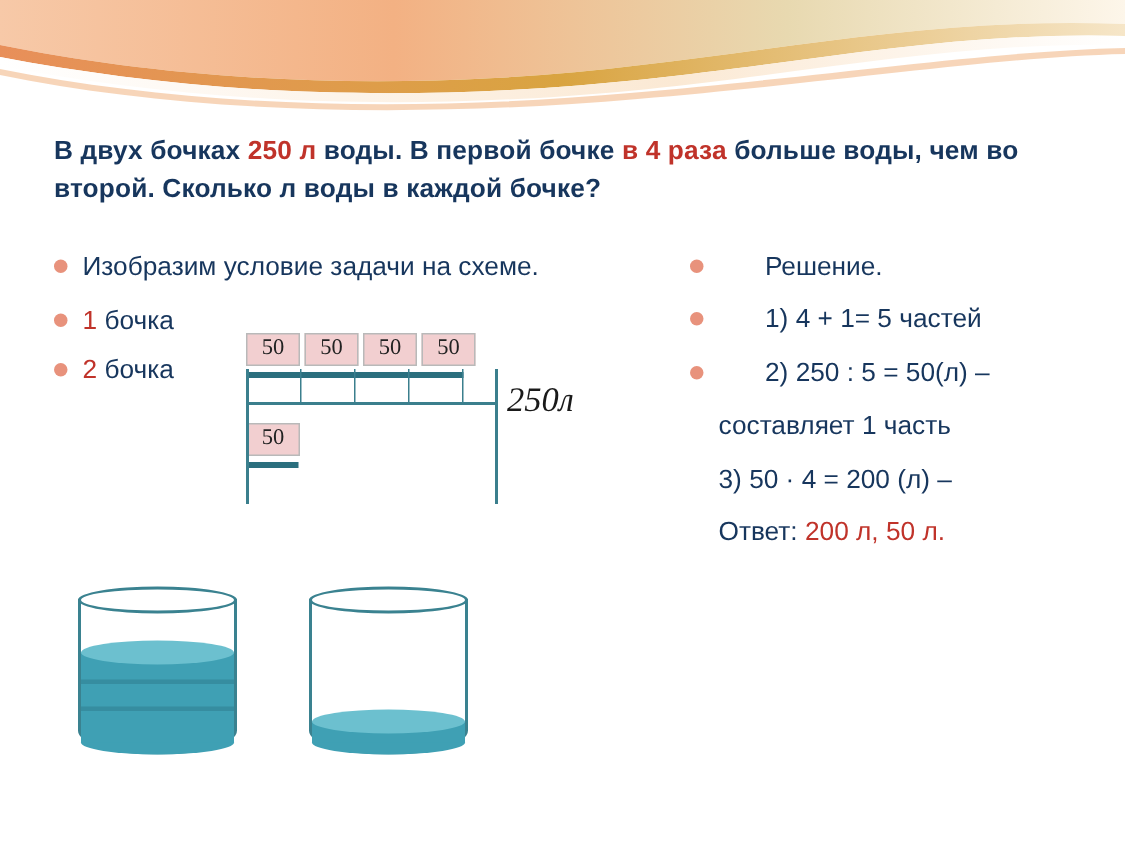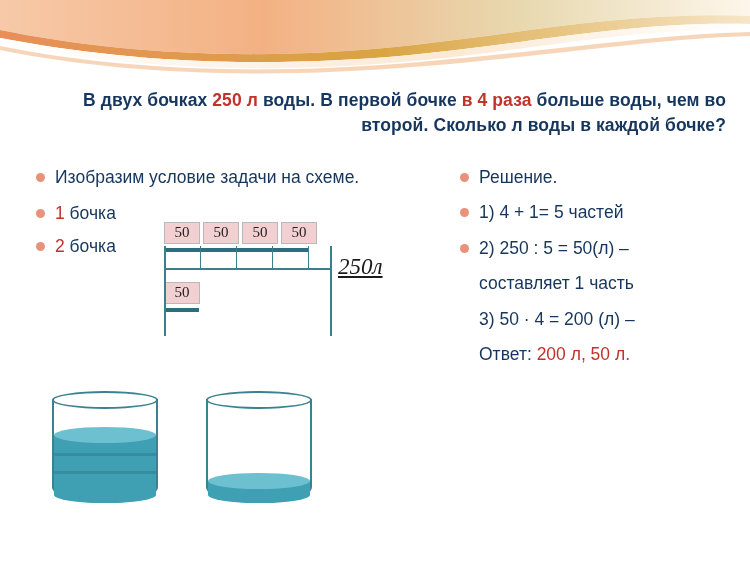--- a/index.html
+++ b/index.html
@@ -29,21 +29,20 @@
   .title-block {
     position: absolute;
     left: 36px;
     top: 88px;
     width: 690px;
     font-size: 17.5px;
     font-weight: bold;
     color: #17365d;
     line-height: 1.45;
     letter-spacing: 0.1px;
-    text-align: right;
   }
   .title-block .hl {
     color: #c0332a;
   }
 
   
   .col-left {
     position: absolute;
     left: 36px;
     top: 166px;
@@ -87,21 +86,21 @@
     color: #c0332a;
   }
 
   
   .li-1 { margin-bottom: 14px; }
   .li-2 { margin-bottom: 10px; }
   .li-3 { margin-bottom: 4px; }
 
   
   .col-right .bullet-row,
-  .col-right .plain-row { margin-bottom: 13px; }
+  .col-right .plain-row { margin-bottom: 13px; gap: 31px; }
 
   
   .scheme {
     position: absolute;
     left: 152px;
     top: 222px;
     width: 190px;
     height: 130px;
   }
   .seg-labels {
@@ -185,21 +184,20 @@
   }
   .brace-total {
     position: absolute;
     left: 186px;
     top: 32px;
     font-family: "Liberation Serif", serif;
     font-style: italic;
     font-size: 23px;
     color: #1a1a1a;
     white-space: nowrap;
-    text-decoration: underline;
   }
 
   
   .barrels {
     position: absolute;
     left: 40px;
     top: 385px;
     width: 320px;
     height: 140px;
   }

